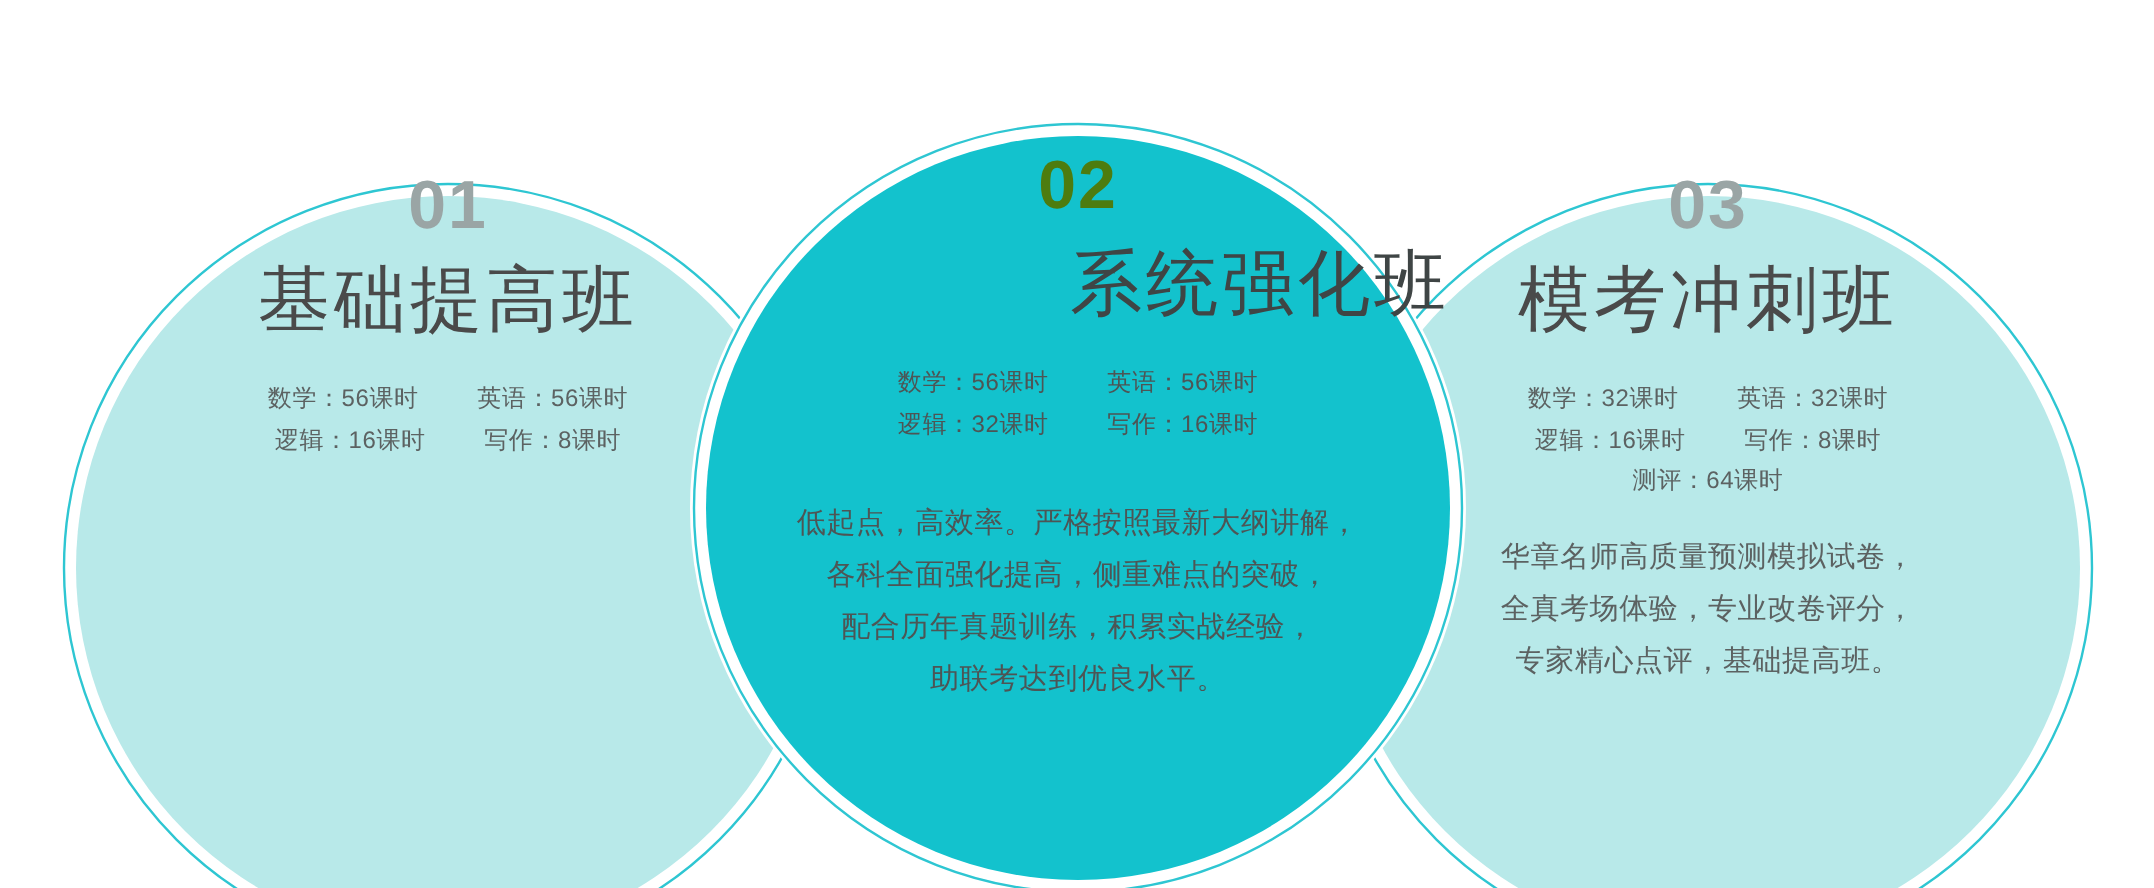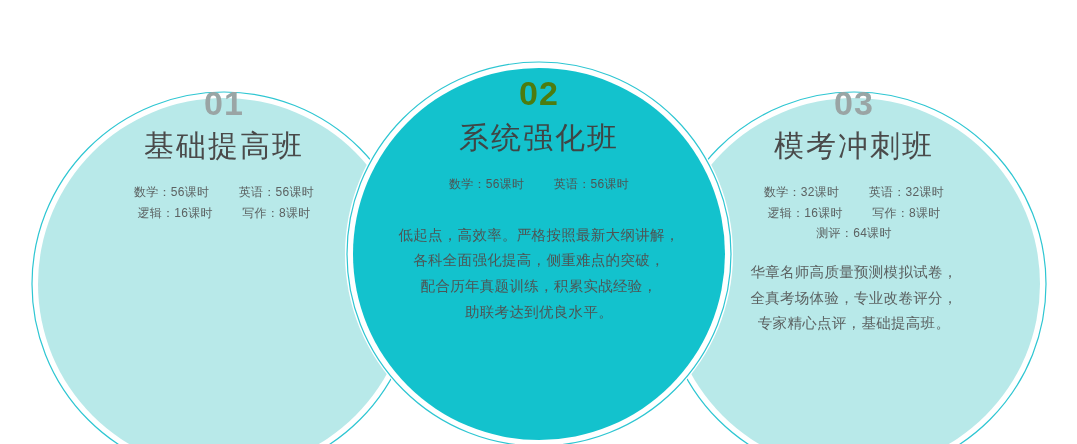--- a/index.html
+++ b/index.html
@@ -56,21 +56,21 @@
     font-size: 34px;
     font-weight: bold;
     letter-spacing: 1px;
     line-height: 1;
     margin-top: 0;
   }
   .num.light { color: #9aa5a5; }
   .num.dark  { color: #4d7c0f; }
 
   .title {
-    font-size: 30px;
+    font-size: 36px;
     color: #4a4a4a;
     letter-spacing: 2px;
     line-height: 1.2;
   }
   .title.on-dark { color: #3f4545; }
 
   .courses {
     font-size: 12px;
     color: #5c6262;
     line-height: 1.72;
@@ -97,21 +97,21 @@
   .desc.on-dark { color: #4d5555; }
   .desc-line { white-space: nowrap; }
 
   
   .p1 .num      { margin-top: -12px; }
   .p1 .title    { margin-top: 8px; }
   .p1 .courses  { margin-top: 18px; }
   .p1 .desc     { margin-top: 28px; }
 
   .p2 .num      { margin-top: 8px; }
-  .p2 .title    { margin-top: 10px; }
+  .p2 .title    { margin-top: 10px; text-align: right; }
   .p2 .courses  { margin-top: 18px; }
   .p2 .desc     { margin-top: 28px; }
 
   .p3 .num      { margin-top: -12px; }
   .p3 .title    { margin-top: 8px; }
   .p3 .courses  { margin-top: 18px; }
   .p3 .desc     { margin-top: 16px; }
 </style>
 </head>
 <body>
@@ -154,20 +154,25 @@
 
   <div class="content p2">
     <div class="num dark">02</div>
     <div class="title on-dark">系统强化班</div>
     <div class="courses on-dark">
       <div class="course-row">
         <span class="course-item">数学：56课时</span>
         <span class="course-gap"></span>
         <span class="course-item">英语：56课时</span>
       </div>
+      <div class="course-row">
+        <span class="course-item">逻辑：32课时</span>
+        <span class="course-gap"></span>
+        <span class="course-item">写作：16课时</span>
+      </div>
     </div>
     <div class="desc on-dark">
       <div class="desc-line">低起点，高效率。严格按照最新大纲讲解，</div>
       <div class="desc-line">各科全面强化提高，侧重难点的突破，</div>
       <div class="desc-line">配合历年真题训练，积累实战经验，</div>
       <div class="desc-line">助联考达到优良水平。</div>
     </div>
   </div>
 
   <div class="content p3">

